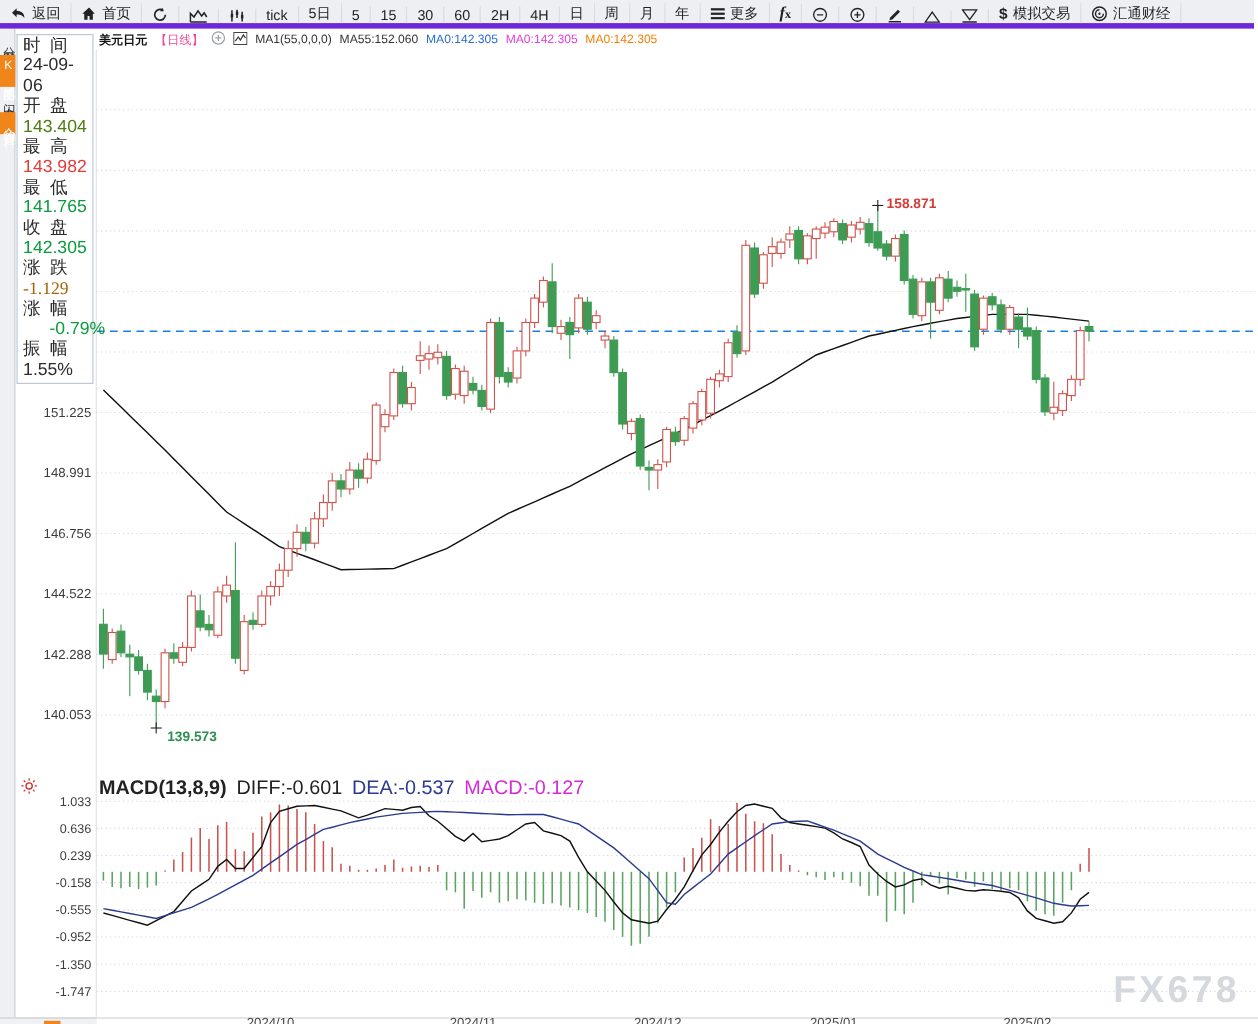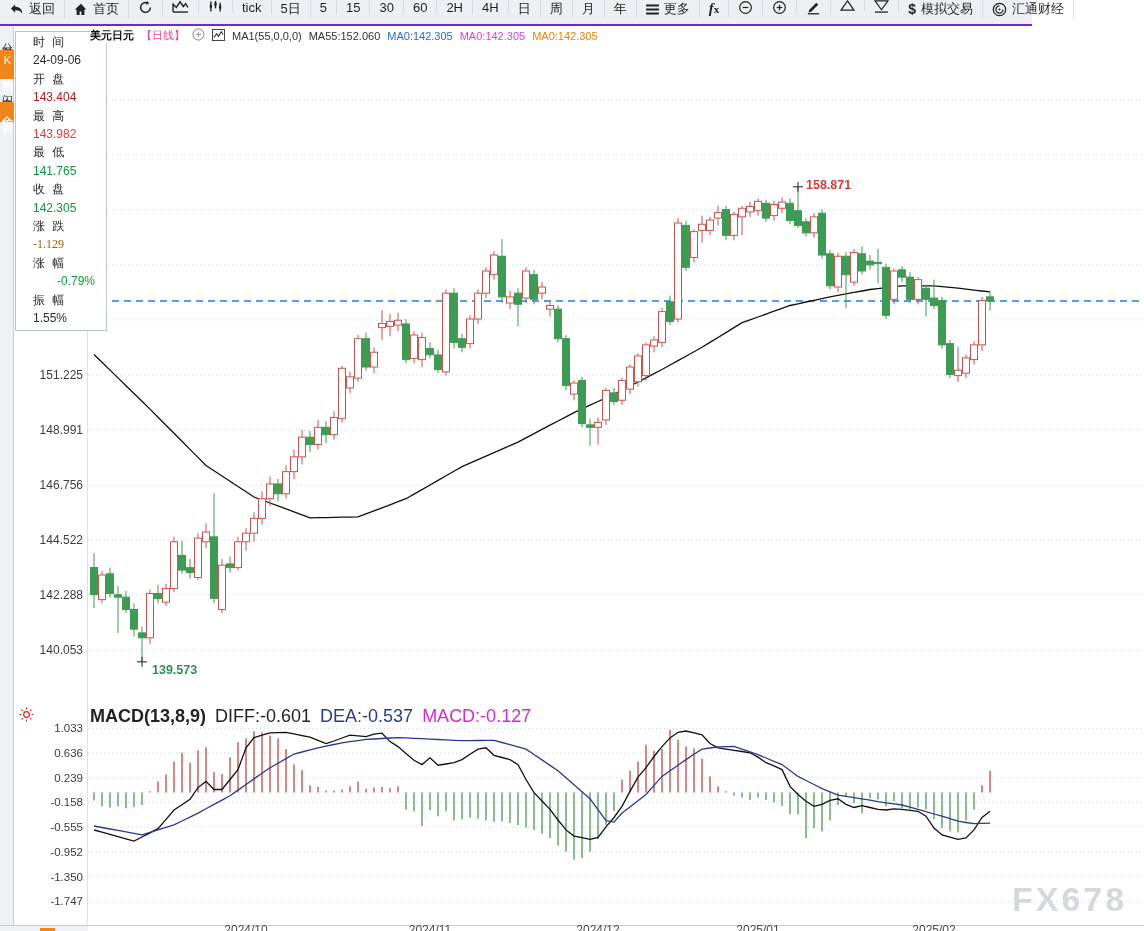--- a/index.html
+++ b/index.html
@@ -1,32 +1,32 @@
 <!DOCTYPE html>
 <html><head>
 <meta charset="utf-8">
 <style>
   html,body{margin:0;padding:0;}
   body{width:1144px;height:931px;overflow:hidden;background:#fff;position:relative;
        font-family:"Liberation Sans","DejaVu Sans",sans-serif;}
   #plot{position:absolute;left:0;top:0;z-index:1;}
-  .toolbar{position:absolute;left:0;top:0;width:1032px;height:26px;background:#edeff3;
-           border-bottom:2px solid #6d28d9;display:flex;align-items:flex-start;z-index:6;box-sizing:border-box;}
+  .toolbar{position:absolute;left:0;top:0;width:1140px;height:26px;background:#edeff3;
+           border-bottom:5px solid #6d28d9;display:flex;align-items:flex-end;z-index:6;box-sizing:border-box;}
   .tb-item{display:flex;align-items:center;gap:5px;padding:0 9px;border-right:1px solid #d9dbe0;
            font-size:13px;color:#1f1f1f;white-space:nowrap;cursor:pointer;}
   .tb-item .ic{display:flex;align-items:center;}
   .side-strip{position:absolute;left:0;top:26px;width:14px;height:899px;background:#eef0f4;
               border-right:1px solid #c9cdd5;z-index:5;display:flex;flex-direction:column;
               align-items:center;padding-top:4px;box-sizing:border-box;}
   .v-tab{writing-mode:vertical-rl;text-orientation:upright;font-size:11px;line-height:13px;
          letter-spacing:3px;color:#333;padding:4px 0;margin-bottom:3px;width:14px;text-align:center;cursor:pointer;}
   .v-tab.active{background:#f0851a;color:#fff;}
-  .info-panel{position:absolute;left:15px;top:31px;width:92px;background:#fff;
-              border:1px solid #b9c3d2;z-index:5;font-size:12px;line-height:18.4px;
-              padding:1px 0 2px 17px;box-sizing:border-box;}
+  .info-panel{position:absolute;left:15px;top:31px;width:70px;background:#fff;
+              border:1px solid #b9c3d2;z-index:5;font-size:16px;line-height:18.4px;
+              padding:1px 0 2px 5px;box-sizing:border-box;}
   .ip-label{color:#2b2b2b;letter-spacing:2px;}
   .chart-header{position:absolute;left:90px;top:28px;z-index:5;font-size:11px;display:flex;
                 align-items:center;gap:7px;white-space:nowrap;background:#fff;}
   .macd-header{position:absolute;left:90px;top:706px;z-index:5;font-size:18px;display:flex;
                align-items:center;gap:9px;white-space:nowrap;background:#fff;}
   .settings-icon{position:absolute;left:19px;top:707px;z-index:5;}
   .bottom-strip{position:absolute;left:0;top:925px;width:88px;height:6px;background:#f0f1f4;
                 border-top:1px solid #c9ccd3;z-index:5;box-sizing:border-box;}
   .bottom-orange{position:absolute;left:40px;top:2px;width:15px;height:3px;background:#f0851a;}
   .bold{font-weight:bold;}
@@ -591,21 +591,21 @@
     <div class="v-tab">分时图</div>
     <div class="v-tab active">K线图</div>
     <div class="v-tab">闪电图</div>
     <div class="v-tab active">合约资料</div>
   </div>
 
 <div class="info-panel">
     <div class="ip-label">时 间</div>
     <div style="color: rgb(43, 43, 43);">24-09-06</div>
     <div class="ip-label">开 盘</div>
-    <div style="color: #b91c1c;">143.404</div>
+    <div style="color: #4d7c0f;">143.404</div>
     <div class="ip-label">最 高</div>
     <div style="color: rgb(227, 59, 57);">143.982</div>
     <div class="ip-label">最 低</div>
     <div style="color: rgb(10, 155, 61);">141.765</div>
     <div class="ip-label">收 盘</div>
     <div style="color: rgb(10, 155, 61);">142.305</div>
     <div class="ip-label">涨 跌</div>
     <div style="color: #a16207; font-family: Liberation Serif, serif;">-1.129</div>
     <div class="ip-label">涨 幅</div>
     <div style="color: rgb(10, 155, 61); margin-left: 24px;">-0.79%</div>

